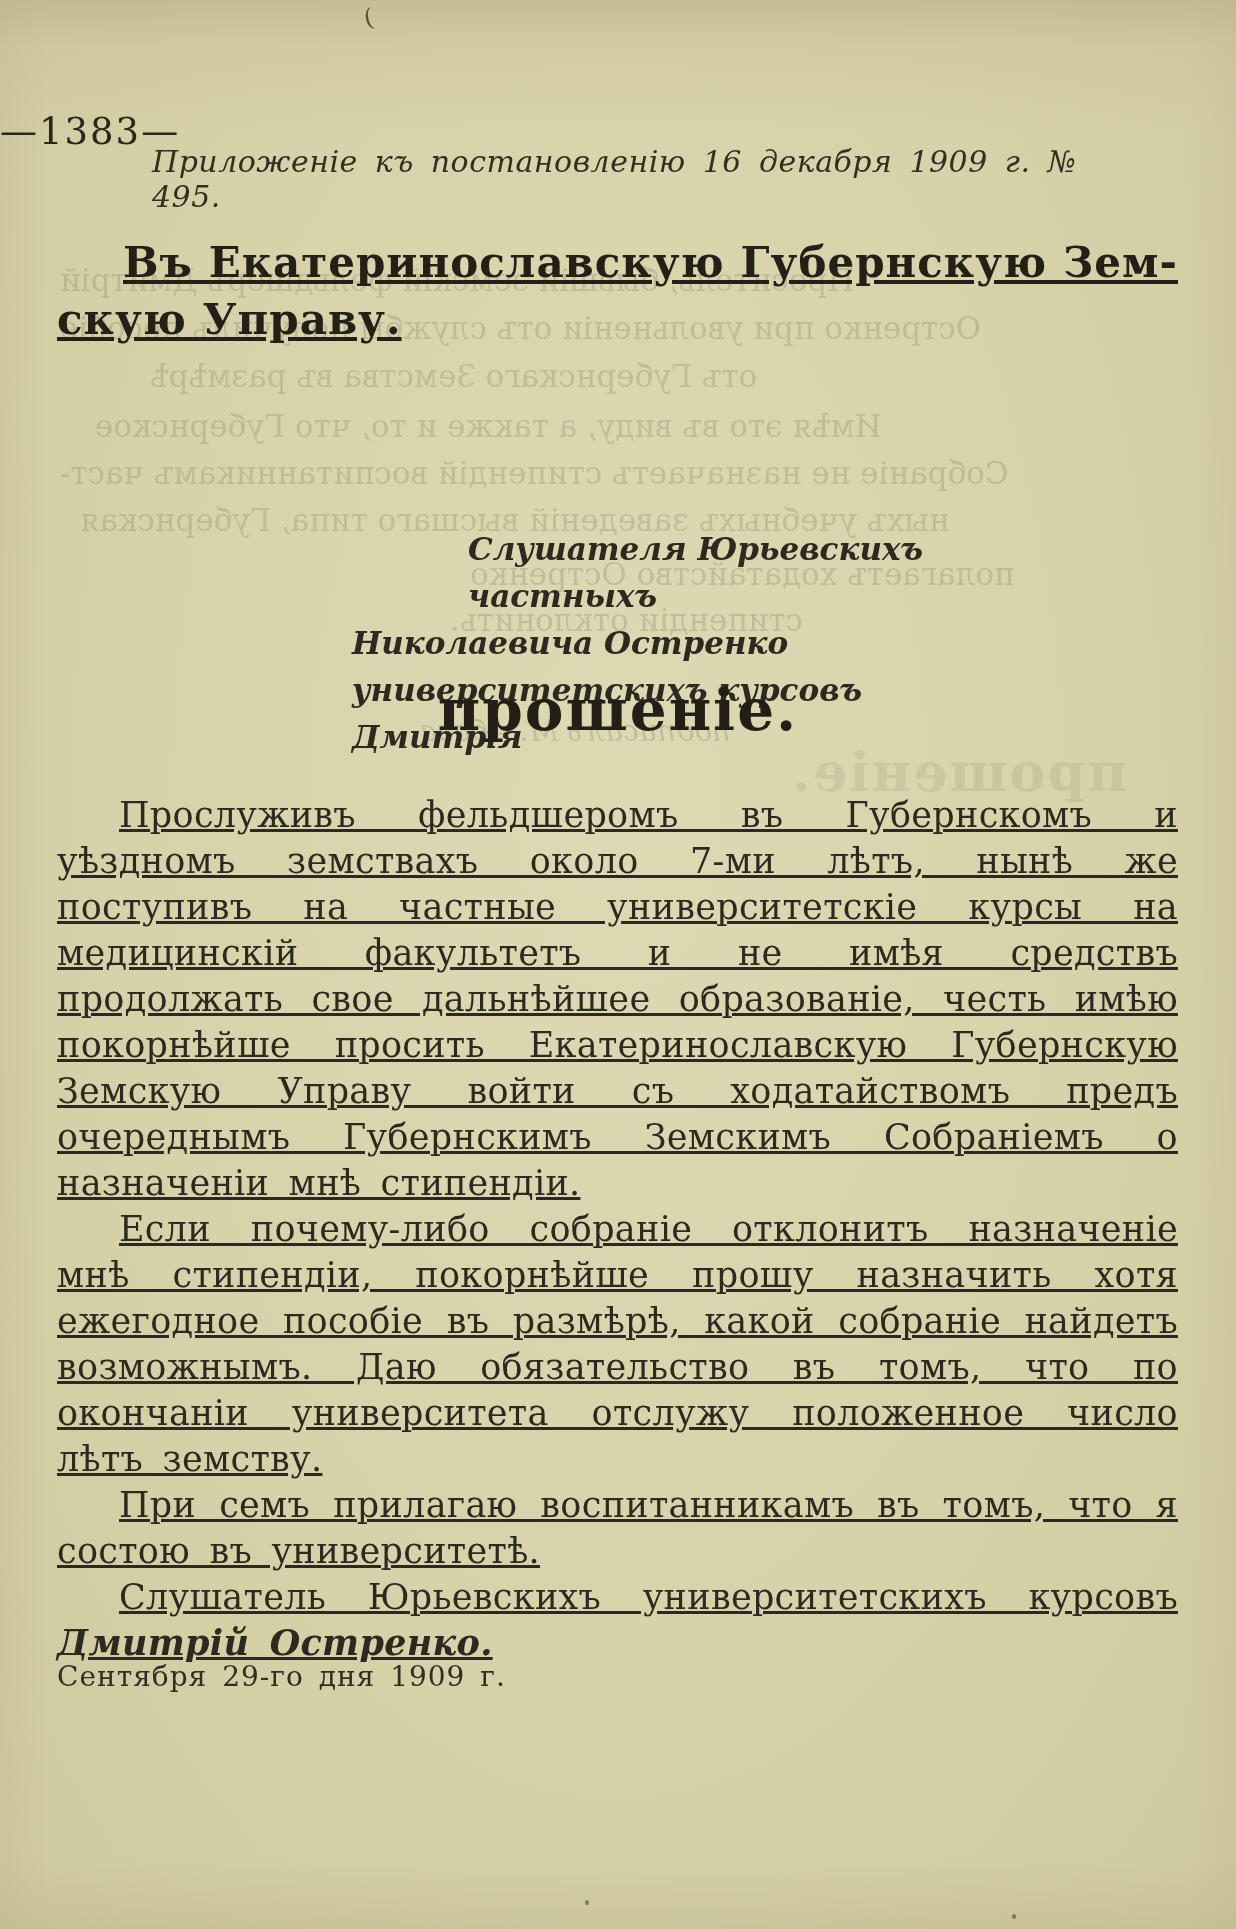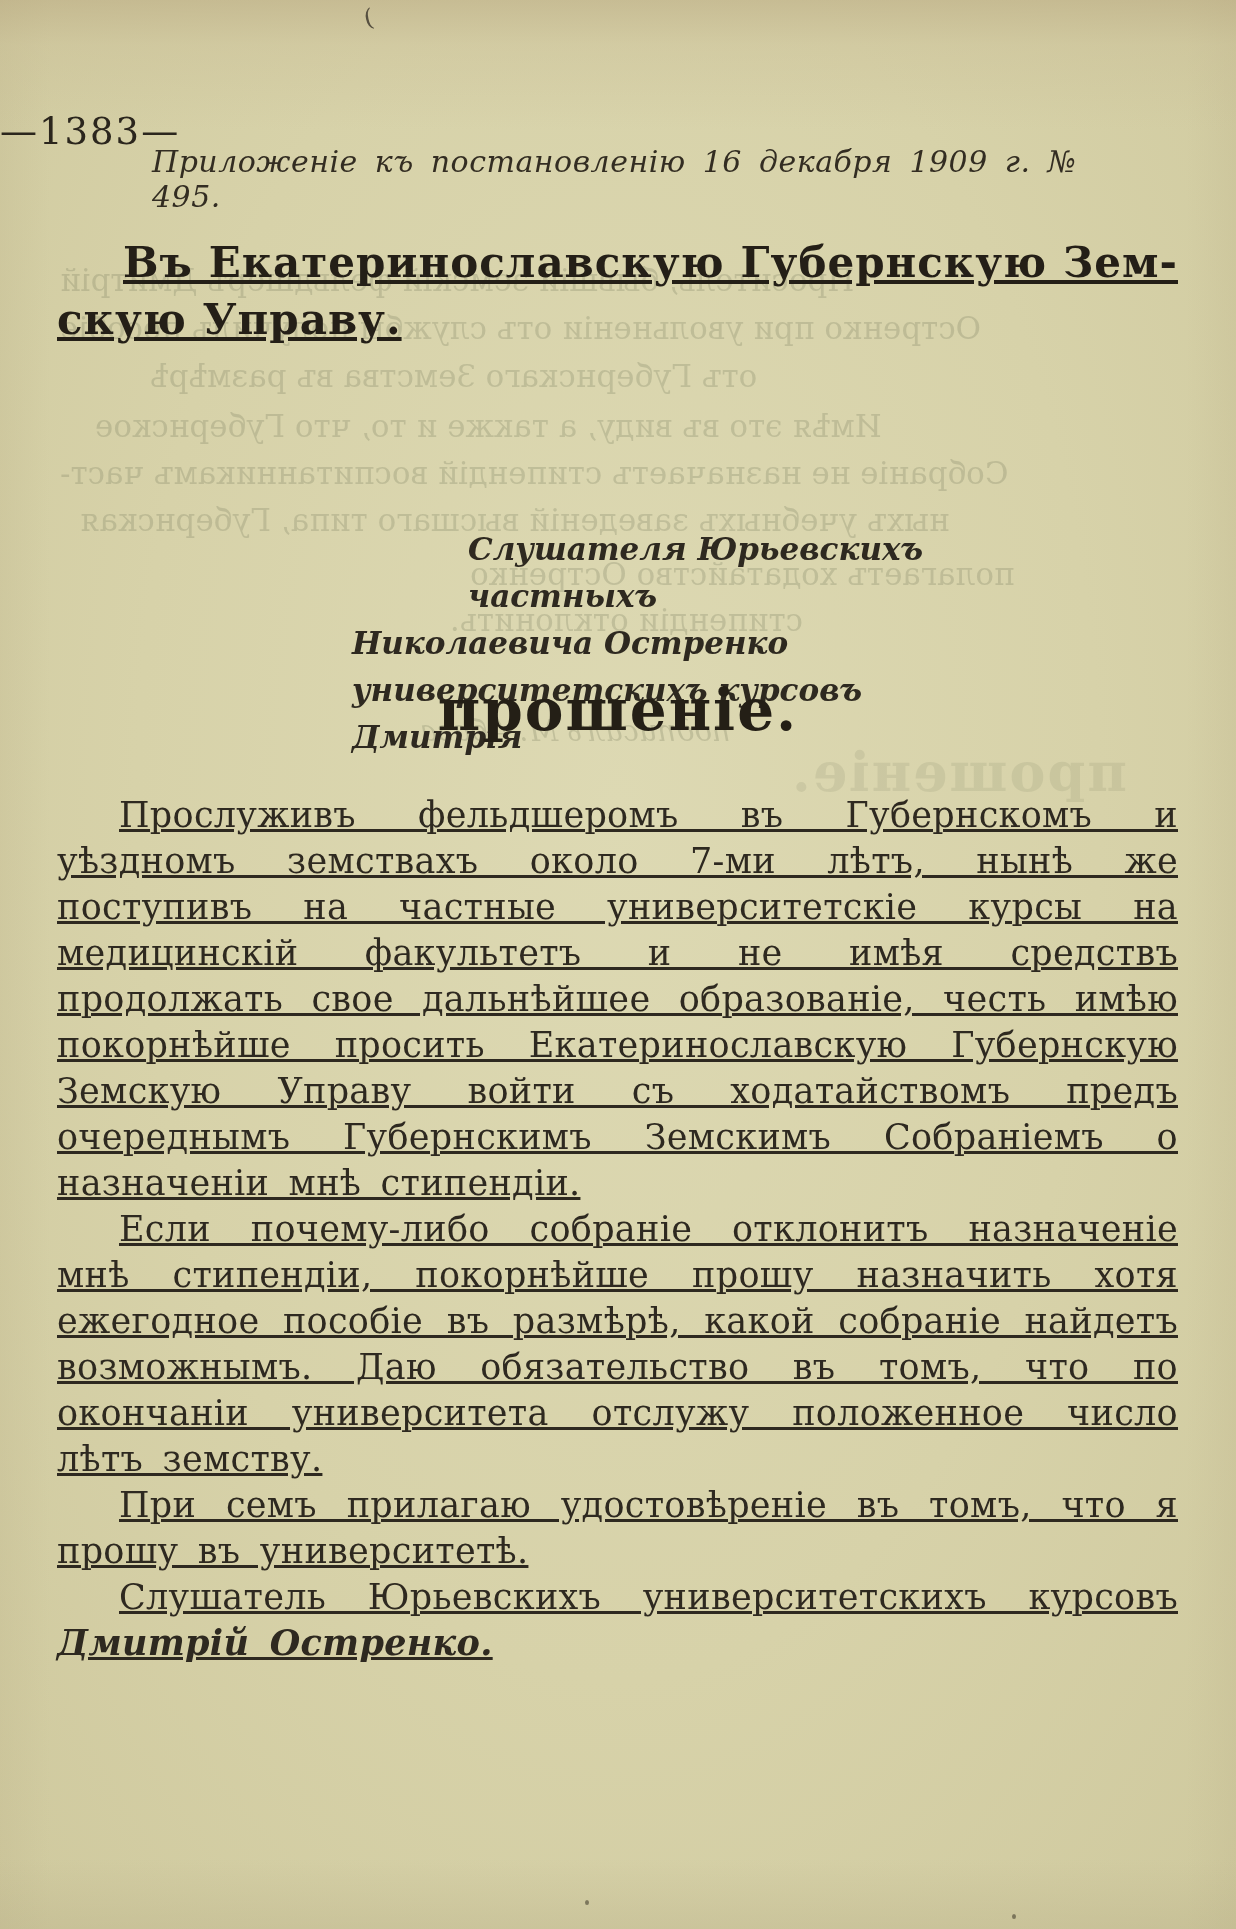--- a/index.html
+++ b/index.html
@@ -105,18 +105,19 @@
     <div class="l1">Слушателя Юрьевскихъ частныхъ</div>
     <div>Николаевича Остренко</div>
     <div>университетскихъ курсовъ Дмитрія</div>
   </div>
 
   <div class="abs doc-title">прошеніе.</div>
 
   <div class="abs body-text">
     <p>Прослуживъ фельдшеромъ въ Губернскомъ и уѣздномъ земствахъ около 7-ми лѣтъ, нынѣ же поступивъ на частные университетскіе курсы на медицинскій факультетъ и не имѣя средствъ продолжать свое дальнѣйшее образованіе, честь имѣю покорнѣйше просить Екатеринославскую Губернскую Земскую Управу войти съ ходатайствомъ предъ очереднымъ Губернскимъ Земскимъ Собраніемъ о назначеніи мнѣ стипендіи.</p>
     <p>Если почему-либо собраніе отклонитъ назначеніе мнѣ стипендіи, покорнѣйше прошу назначить хотя ежегодное пособіе въ размѣрѣ, какой собраніе найдетъ возможнымъ. Даю обязательство въ томъ, что по окончаніи университета отслужу положенное число лѣтъ земству.</p>
-    <p>При семъ прилагаю удостовѣреніе въ томъ, что я прошу въ университетѣ.</p>
+    <p>При семъ прилагаю воспитанникамъ въ томъ, что я состою въ университетѣ.</p>
     <p><span>Слушатель Юрьевскихъ университетскихъ курсовъ</span> <span class="sig-name">Дмитрій Остренко.</span></p>
   </div>
 
+  <div class="abs date-line">Сентября 29-го дня 1909 г.</div>
 
 </div>
 
 </body></html>

